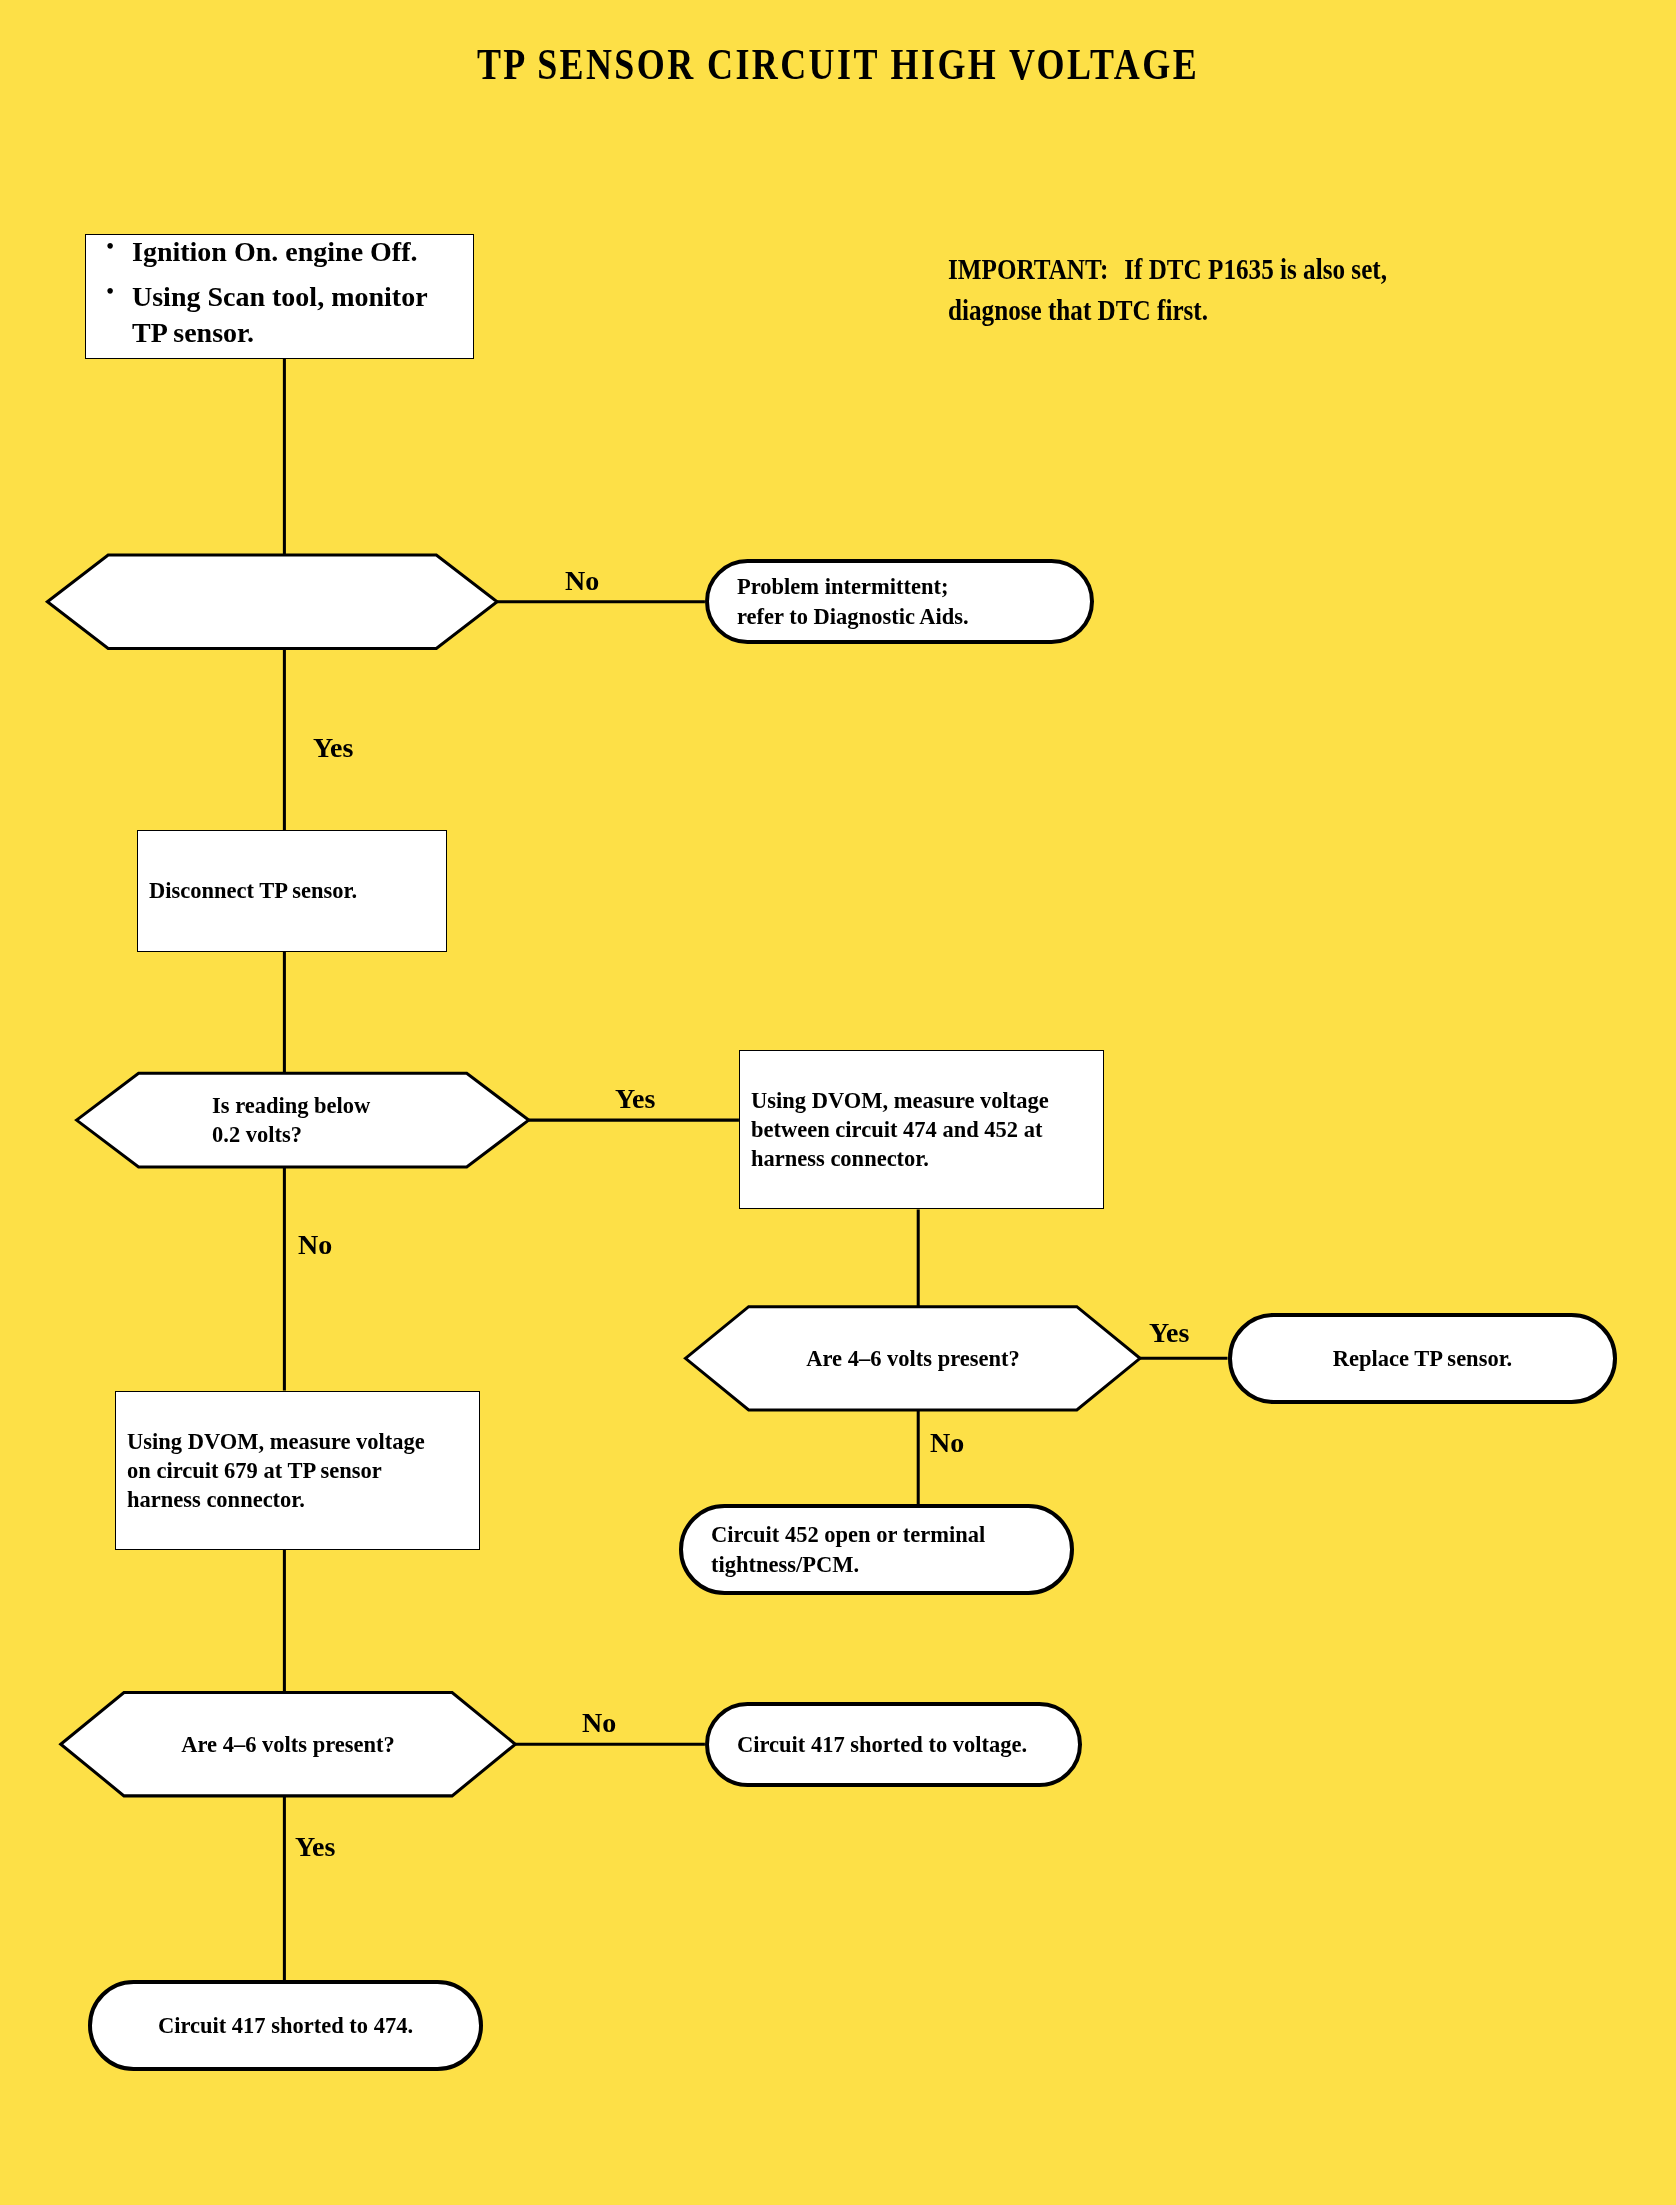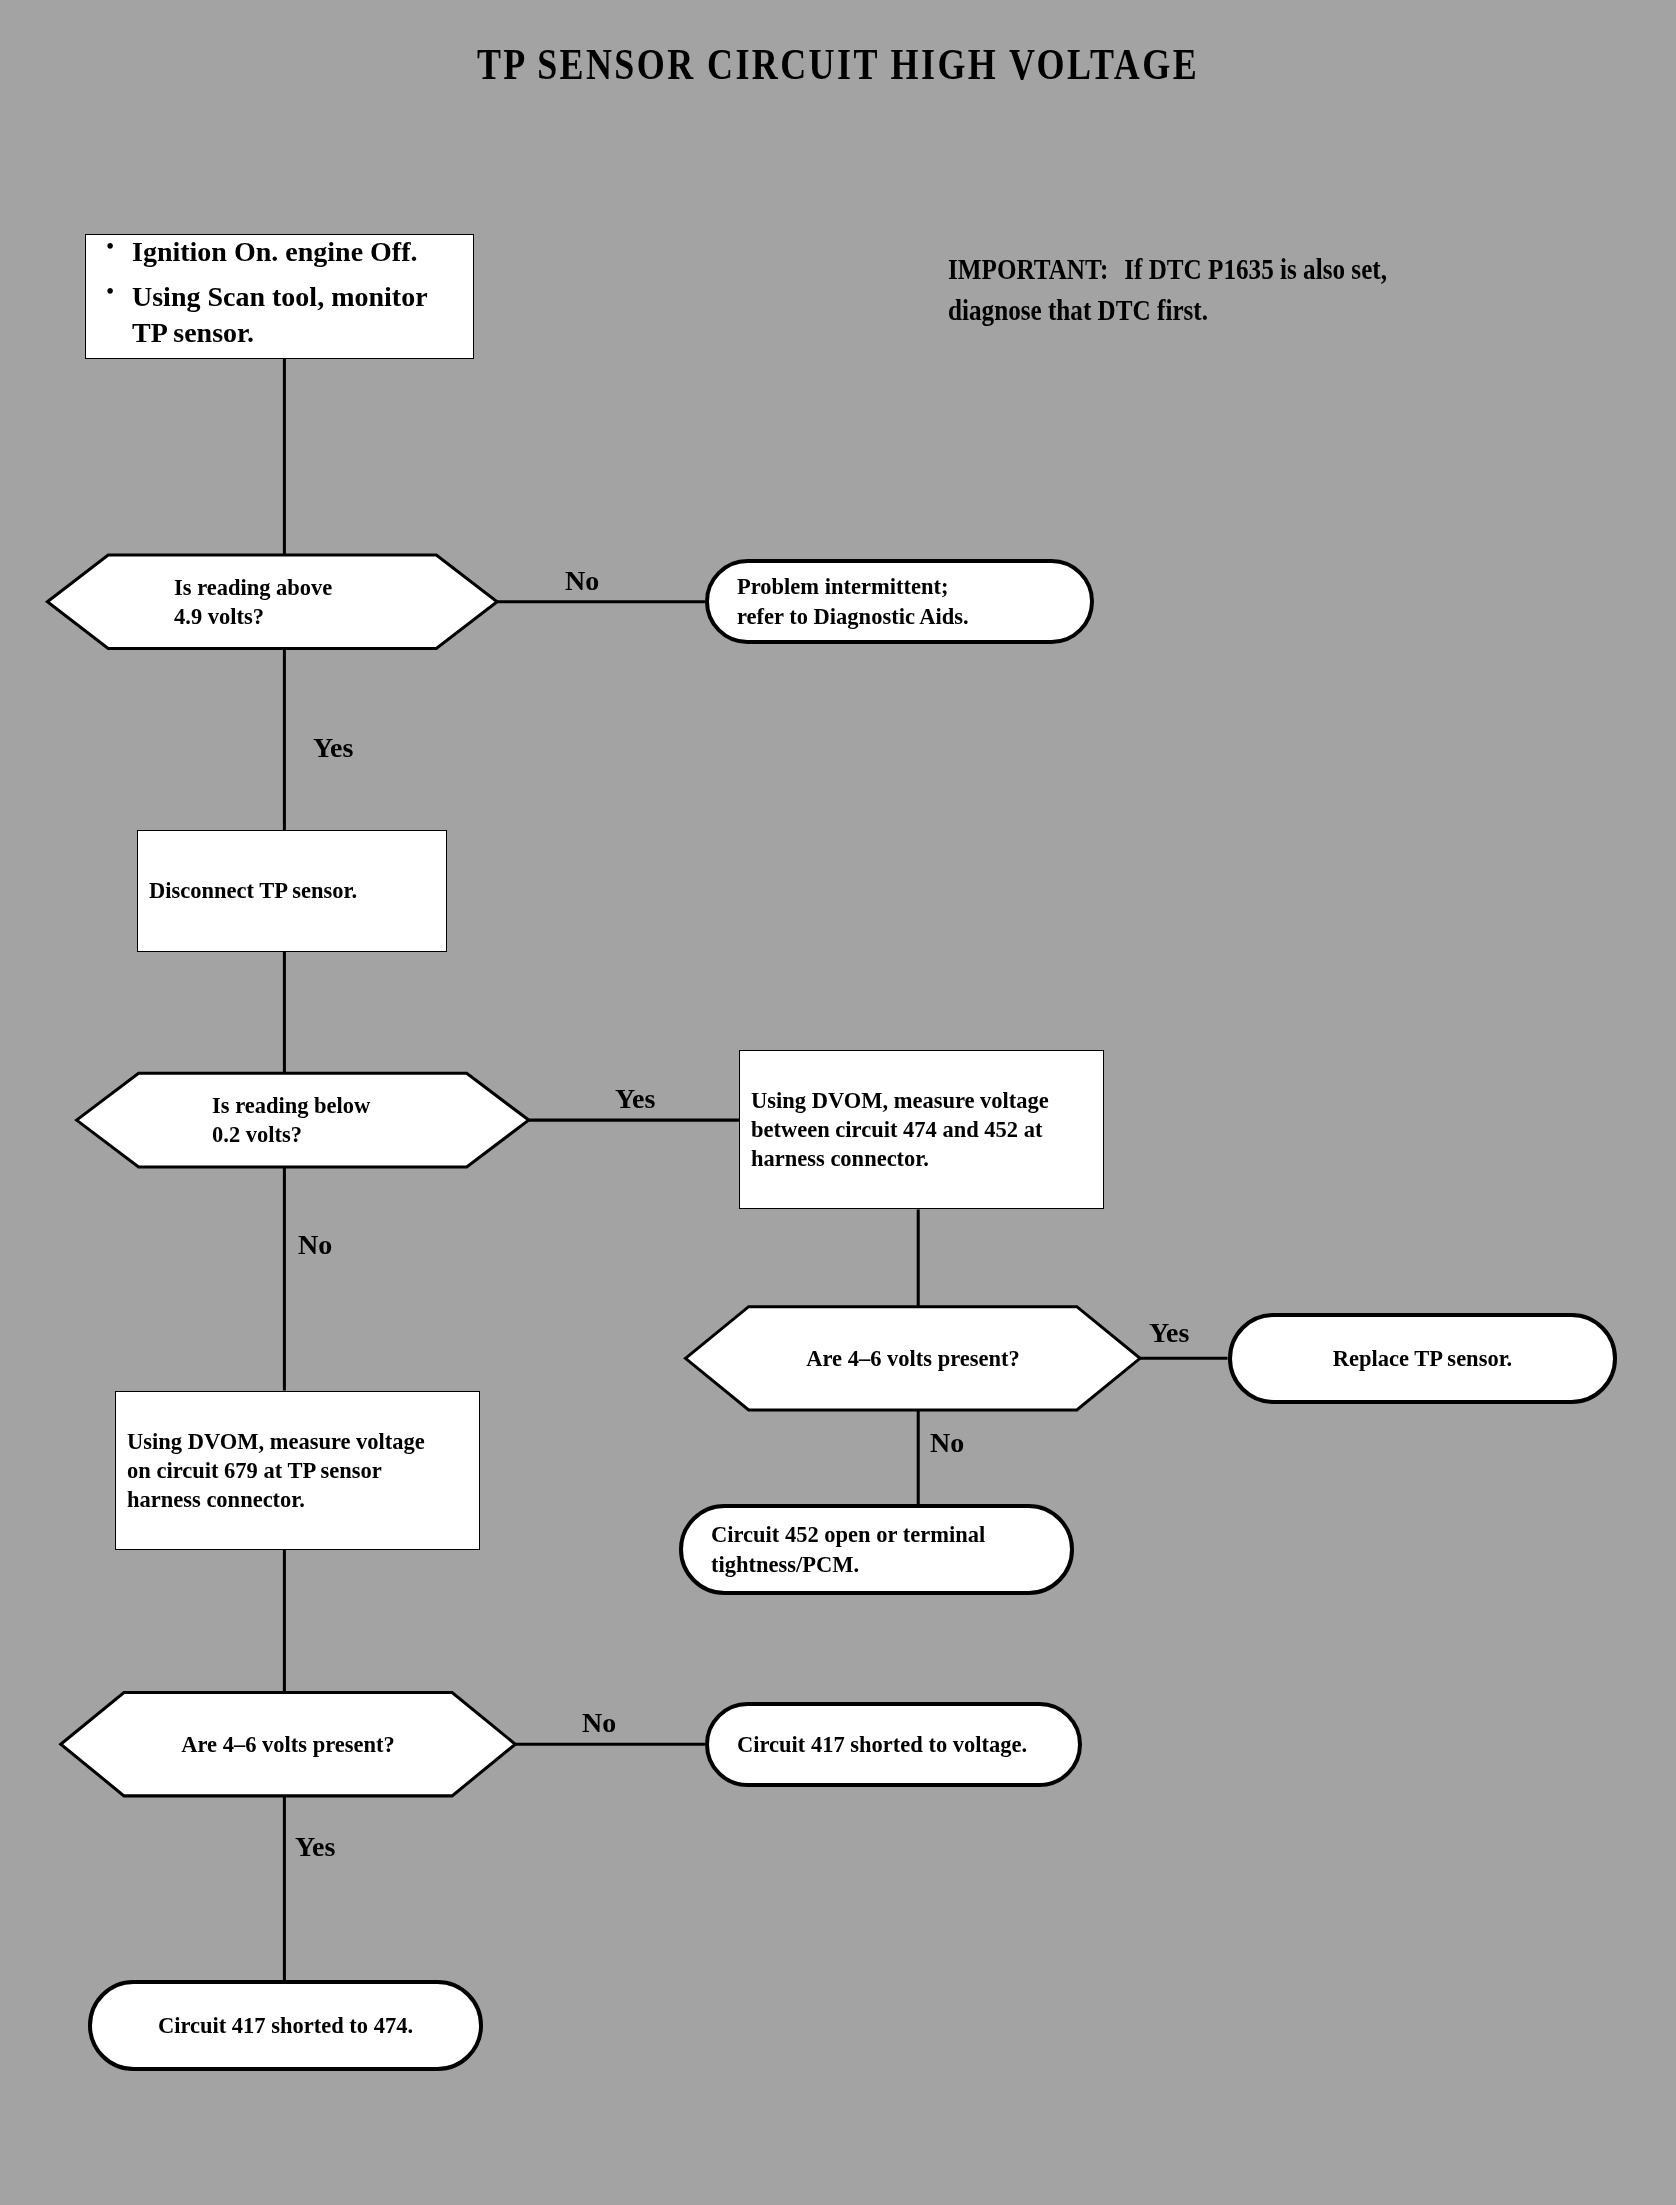--- a/index.html
+++ b/index.html
@@ -8,21 +8,21 @@
     background: #ffffff;
   }
   body {
     font-family: "Liberation Serif", "DejaVu Serif", serif;
     color: #000000;
   }
   #page {
     position: relative;
     width: 1676px;
     height: 2205px;
-    background: #a3a3a3;
+    background: #fde047;
     overflow: hidden;
   }
   #svg-layer {
     position: absolute;
     left: 0;
     top: 0;
     width: 1676px;
     height: 2205px;
     pointer-events: none;
   }
@@ -182,26 +182,20 @@
 
   <div class="node rect" style="left:85px; top:234px; width:389px; height:125px;">
     <div class="node-inner">
       <ul class="bullets">
         <li>Ignition On. engine Off.</li>
         <li>Using Scan tool, monitor TP sensor.</li>
       </ul>
     </div>
   </div>
 
-  <div class="node hex" style="left:174px; top:555px; width:286px; height:94px;">
-    <div class="node-inner">
-      <div>Is reading above</div>
-      <div>4.9 volts?</div>
-    </div>
-  </div>
 
   <div class="node rect" style="left:137px; top:830px; width:310px; height:122px;">
     <div class="node-inner">
       <div>Disconnect TP sensor.</div>
     </div>
   </div>
 
   <div class="node stadium" style="left:705px; top:559px; width:389px; height:85px;">
     <div class="node-inner">
       <div>Problem intermittent;</div>

